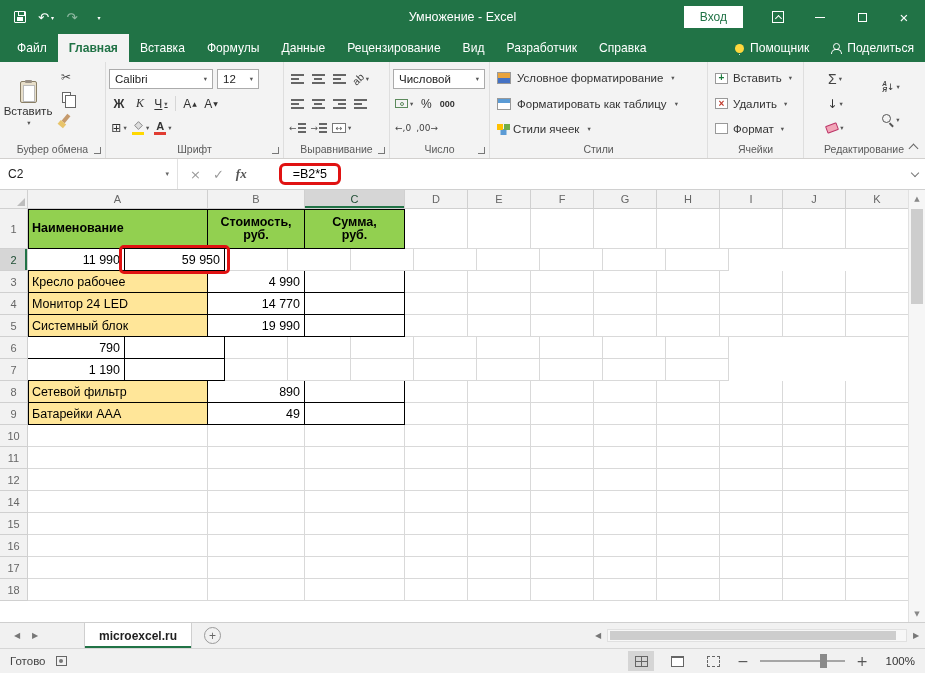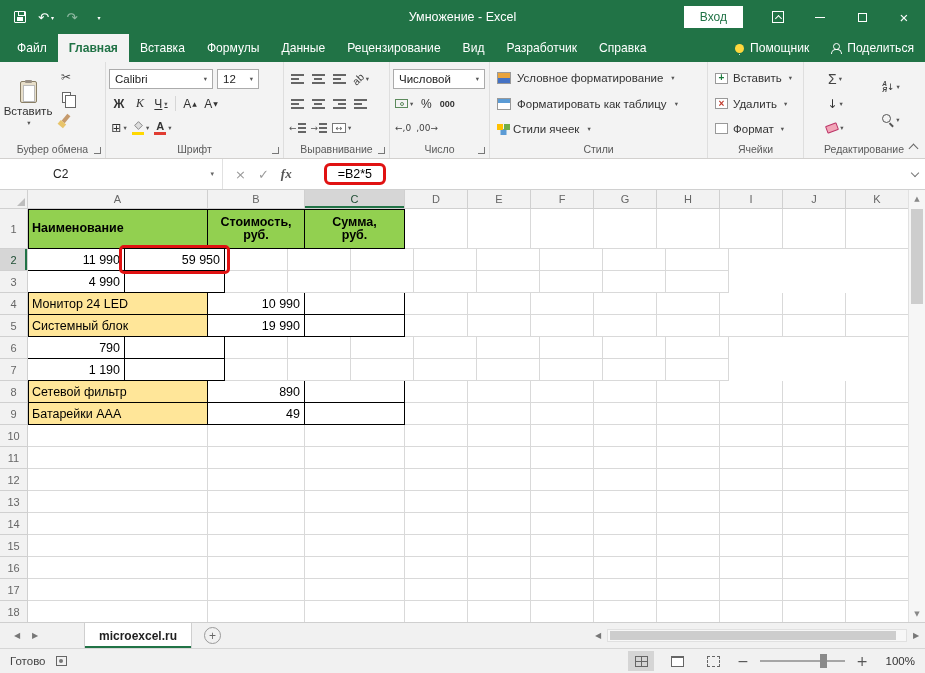--- a/index.html
+++ b/index.html
@@ -93,21 +93,21 @@
   .ed-col { display:flex; flex-direction:column; justify-content:space-evenly; }
   .sigma { font-size:14px; color:#444; }
   .ic-sort { display:inline-flex; flex-direction:column; font-size:6.5px; line-height:6px; color:#444; font-weight:bold; }
   .ic-find { width:12px; height:12px; position:relative; }
   .ic-find::before { content:''; position:absolute; top:0; left:0; width:7px; height:7px; border:1.5px solid #555; border-radius:50%; }
   .ic-find::after { content:''; position:absolute; bottom:1px; right:0; width:5px; height:1.5px; background:#555; transform:rotate(45deg); }
   .ic-eraser { width:12px; height:8px; background:#f2a6b8; border:1px solid #b36; transform:rotate(-20deg); border-radius:1px; }
   .collapse-ribbon { position:absolute; right:8px; bottom:6px; width:7px; height:7px; border-left:1.5px solid #666; border-top:1.5px solid #666; transform:rotate(45deg); }
 
   
-  .formulabar { height:31px; background:#fff; border-bottom:1px solid #d0d0d0; display:flex; align-items:stretch; flex:0 0 auto;padding-left:45px; }
+  .formulabar { height:31px; background:#fff; border-bottom:1px solid #d0d0d0; display:flex; align-items:stretch; flex:0 0 auto; }
   .namebox { width:178px; display:flex; align-items:center; padding:0 8px; border-right:1px solid #e1e1e1; font-size:12px; color:#222; }
   .nb-caret { margin-left:auto; color:#666; font-size:7px; font-family:"DejaVu Sans",sans-serif; }
   .fx-area { display:flex; align-items:center; gap:12px; padding:0 12px; }
   .fxb { color:#9a9a9a; font-size:13px; font-family:"DejaVu Sans",sans-serif; }
   .fxb.fx { color:#555; font-style:italic; font-weight:bold; font-family:"Liberation Serif",serif; }
   .formula-area { flex:1; display:flex; align-items:center; font-size:12.5px; color:#000; }
   .red-box { border:3px solid var(--red); border-radius:6px; padding:1px 11px; margin-left:20px; }
   .fb-expand { width:20px; display:flex; align-items:center; justify-content:center; }
   .chev-down { width:6px; height:6px; border-right:1.5px solid #777; border-bottom:1.5px solid #777; transform:rotate(45deg); margin-top:-3px; }
 
@@ -490,35 +490,36 @@
           <div class="cell" style="width: 63px;"></div>
           <div class="cell" style="width: 63px;"></div>
           <div class="cell" style="width: 63px;"></div>
           <div class="cell" style="width: 63px;"></div>
           <div class="cell" style="width: 63px;"></div>
           <div class="cell" style="width: 63px;"></div>
           <div class="cell" style="width: 63px;"></div>
         </div>
         <div class="grow" style="height: 22px;">
           <div class="cell rowhdr" style="width: 28px;">3</div>
+          <div class="cell name-cell tbl tbl-left" style="width: 180px;">Кресло рабочее</div>
           <div class="cell num tbl" style="width: 97px;">4 990</div>
           <div class="cell num tbl" style="width: 100px;"></div>
           <div class="cell" style="width: 63px;"></div>
           <div class="cell" style="width: 63px;"></div>
           <div class="cell" style="width: 63px;"></div>
           <div class="cell" style="width: 63px;"></div>
           <div class="cell" style="width: 63px;"></div>
           <div class="cell" style="width: 63px;"></div>
           <div class="cell" style="width: 63px;"></div>
           <div class="cell" style="width: 63px;"></div>
         </div>
         <div class="grow" style="height: 22px;">
           <div class="cell rowhdr" style="width: 28px;">4</div>
           <div class="cell name-cell tbl tbl-left" style="width: 180px;">Монитор 24 LED</div>
-          <div class="cell num tbl" style="width: 97px;">10 990</div>
+          <div class="cell num tbl" style="width: 97px;">14 770</div>
           <div class="cell num tbl" style="width: 100px;"></div>
           <div class="cell" style="width: 63px;"></div>
           <div class="cell" style="width: 63px;"></div>
           <div class="cell" style="width: 63px;"></div>
           <div class="cell" style="width: 63px;"></div>
           <div class="cell" style="width: 63px;"></div>
           <div class="cell" style="width: 63px;"></div>
           <div class="cell" style="width: 63px;"></div>
           <div class="cell" style="width: 63px;"></div>
         </div>
@@ -613,34 +614,20 @@
           <div class="cell" style="width: 63px;"></div>
           <div class="cell" style="width: 63px;"></div>
           <div class="cell" style="width: 63px;"></div>
           <div class="cell" style="width: 63px;"></div>
           <div class="cell" style="width: 63px;"></div>
           <div class="cell" style="width: 63px;"></div>
           <div class="cell" style="width: 63px;"></div>
         </div>
         <div class="grow" style="height: 22px;">
           <div class="cell rowhdr" style="width: 28px;">12</div>
-          <div class="cell" style="width: 180px;"></div>
-          <div class="cell" style="width: 97px;"></div>
-          <div class="cell" style="width: 100px;"></div>
-          <div class="cell" style="width: 63px;"></div>
-          <div class="cell" style="width: 63px;"></div>
-          <div class="cell" style="width: 63px;"></div>
-          <div class="cell" style="width: 63px;"></div>
-          <div class="cell" style="width: 63px;"></div>
-          <div class="cell" style="width: 63px;"></div>
-          <div class="cell" style="width: 63px;"></div>
-          <div class="cell" style="width: 63px;"></div>
-        </div>
-        <div class="grow" style="height: 22px;">
-          <div class="cell rowhdr" style="width: 28px;">13</div>
           <div class="cell" style="width: 180px;"></div>
           <div class="cell" style="width: 97px;"></div>
           <div class="cell" style="width: 100px;"></div>
           <div class="cell" style="width: 63px;"></div>
           <div class="cell" style="width: 63px;"></div>
           <div class="cell" style="width: 63px;"></div>
           <div class="cell" style="width: 63px;"></div>
           <div class="cell" style="width: 63px;"></div>
           <div class="cell" style="width: 63px;"></div>
           <div class="cell" style="width: 63px;"></div>

